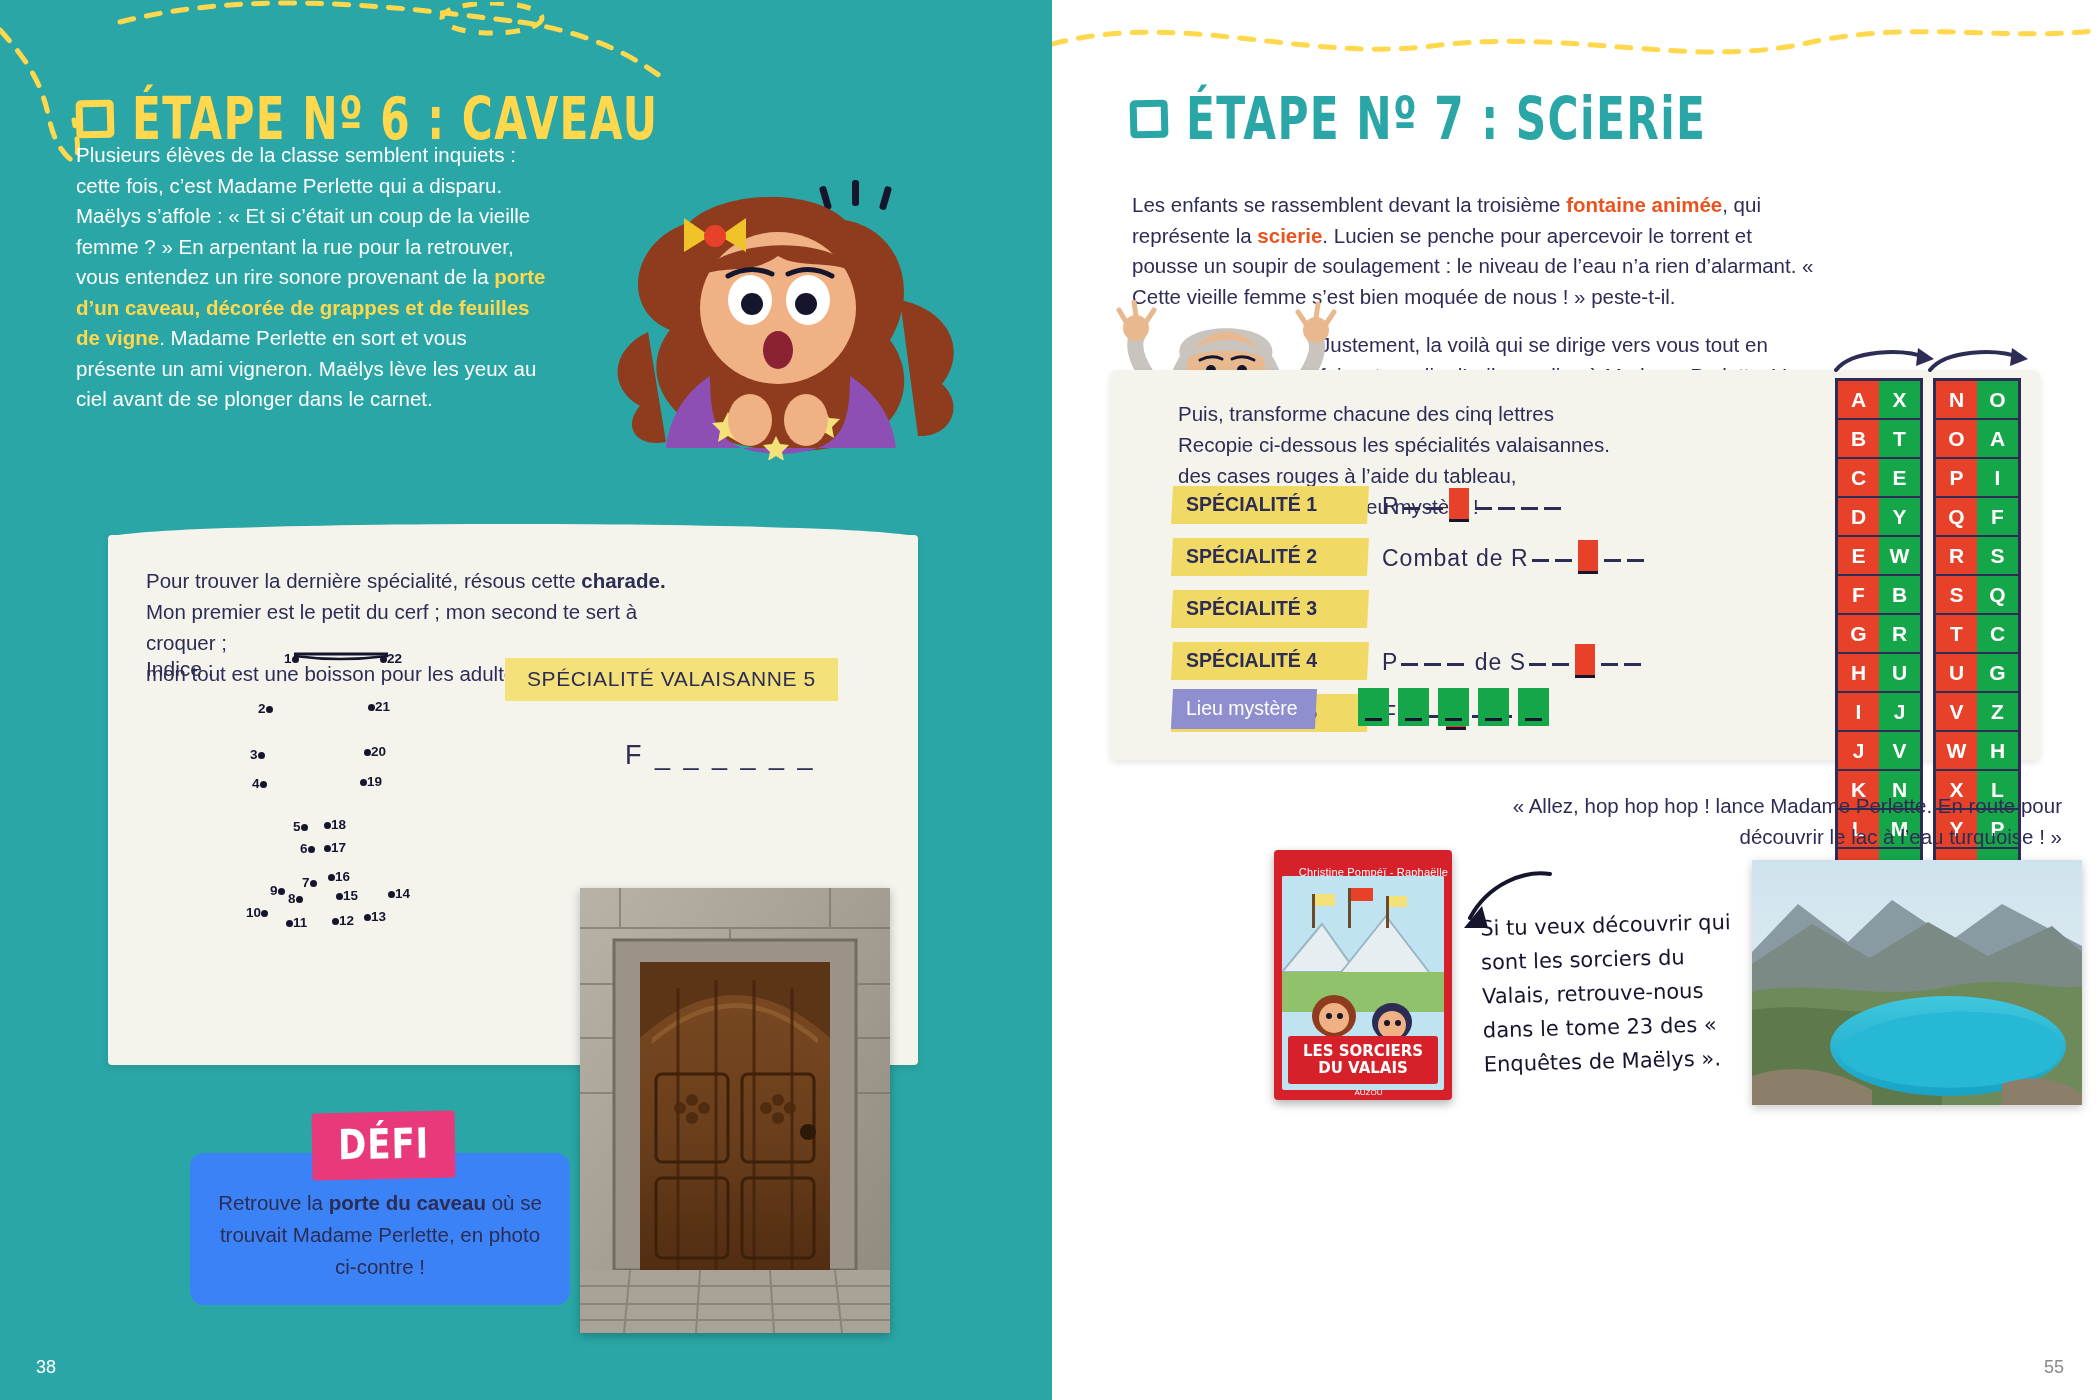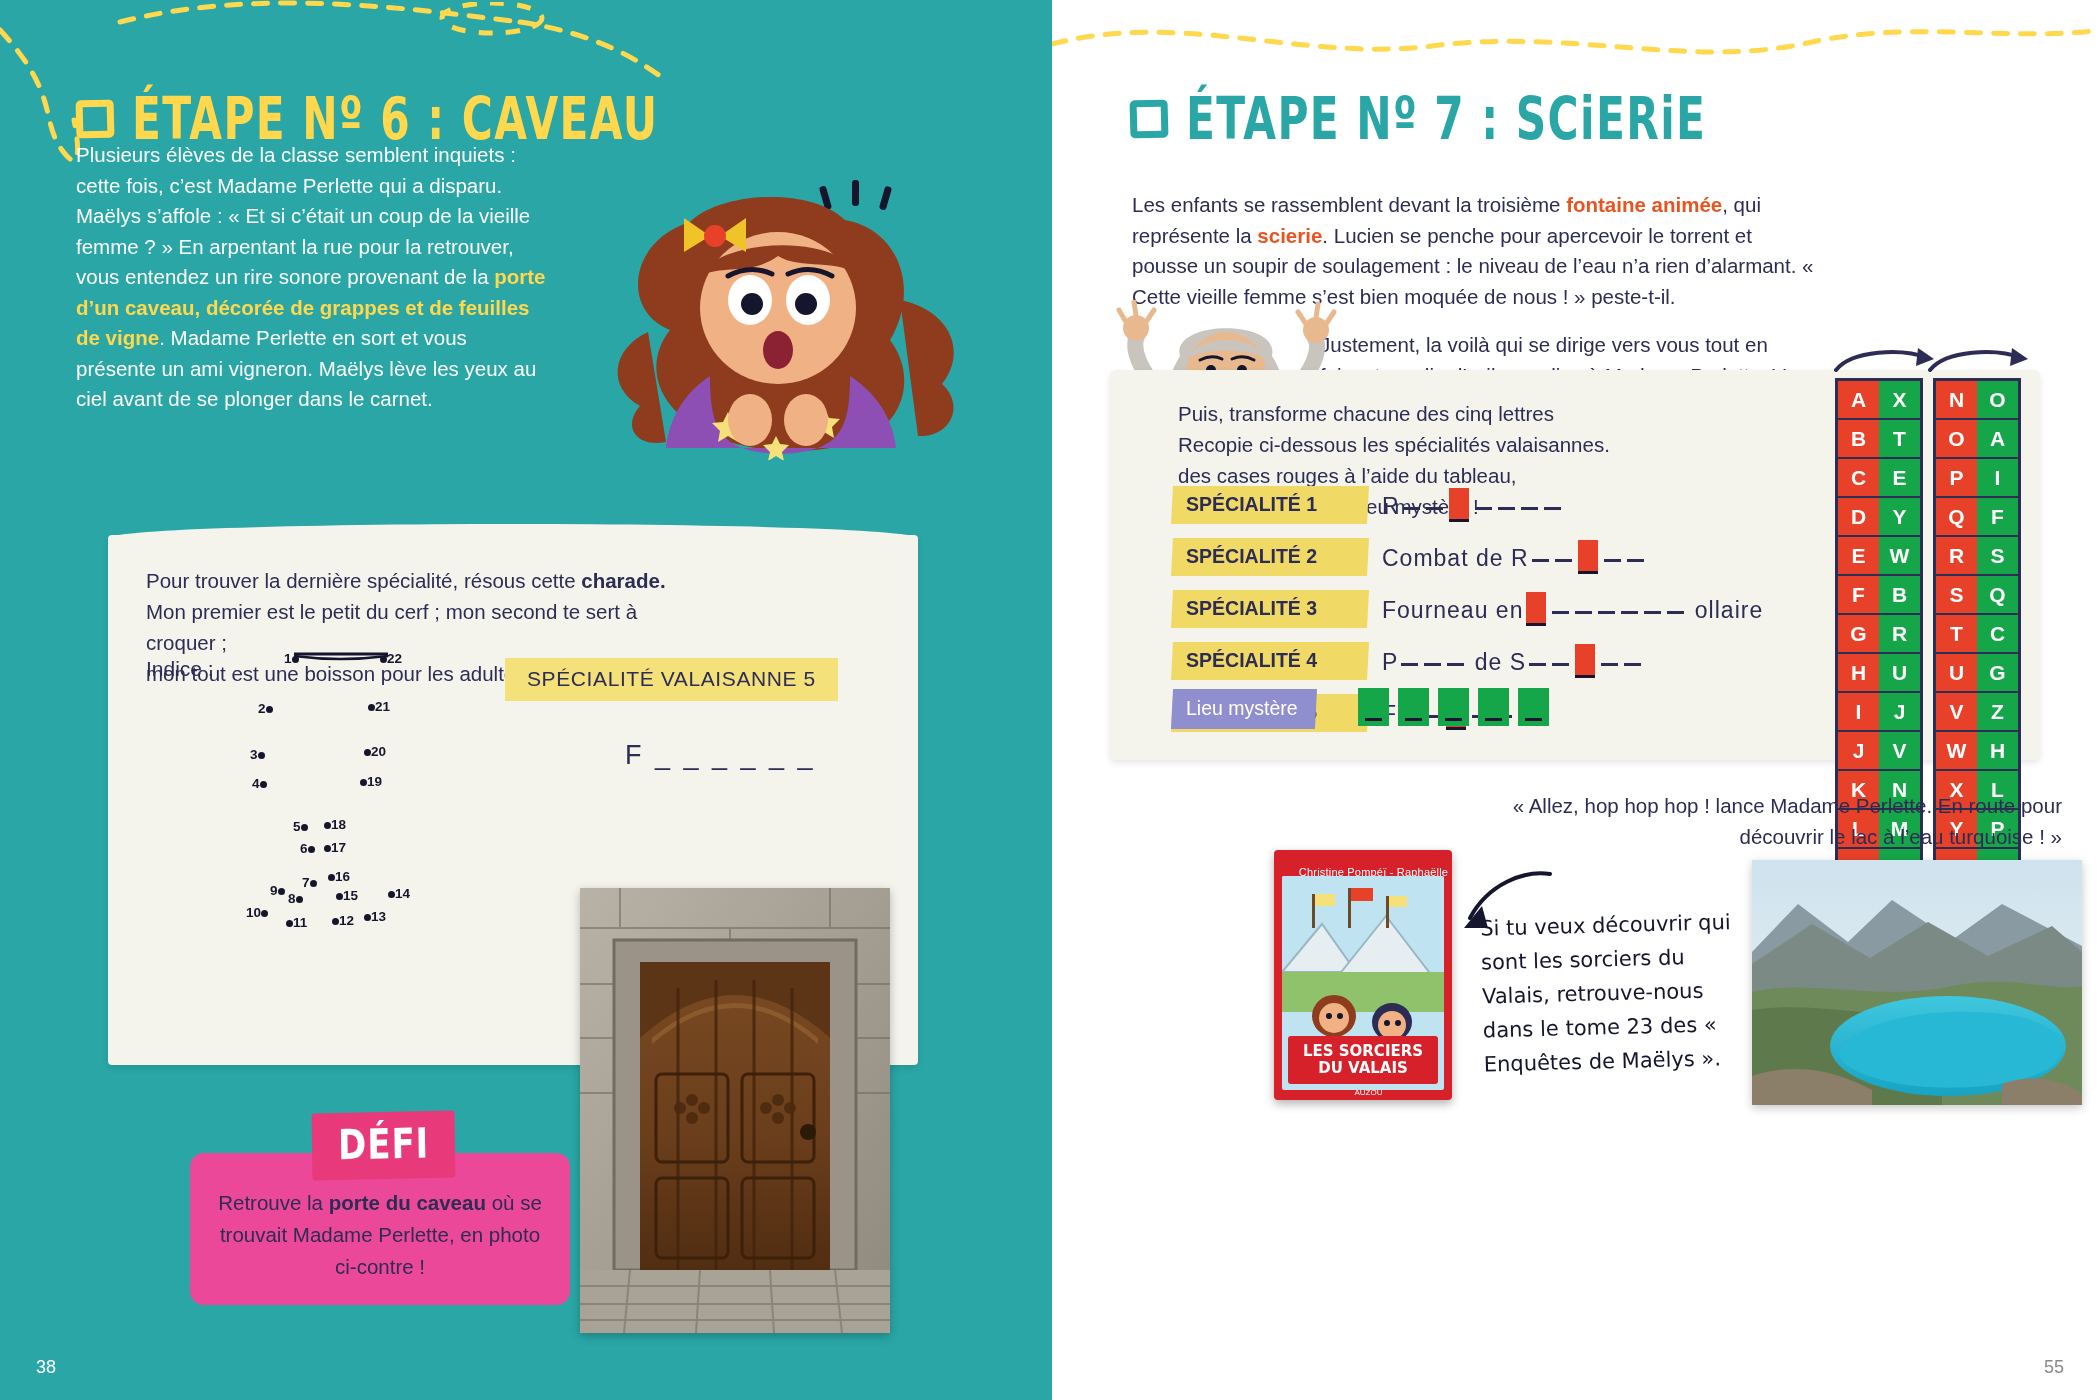--- a/index.html
+++ b/index.html
@@ -132,21 +132,21 @@
     font-size: 34px;
     letter-spacing: 1px;
     padding: 6px 26px 9px;
     transform: scaleY(1.22) rotate(-1deg);
     transform-origin: center;
     border-radius: 3px;
     z-index: 4;
   }
   .defi-box {
     position: absolute;
-    background: #ec4899;
+    background: #3b82f6;
     color: #2c2c54;
     border-radius: 14px;
     text-align: center;
     font-size: 20.5px;
     line-height: 32px;
     padding: 34px 20px 22px;
   }
   .defi-box b { font-weight: 700; }
 
   .folio {
@@ -491,21 +491,20 @@
         <div class="spec-row" style="left: 120px; top: 486px;">
           <div class="spec-tag"><span>SPÉCIALITÉ 1</span></div>
           <div class="spec-answer"><span>R</span><span class="blk"></span><span class="blk"></span><span class="blk red"></span><span class="blk"></span><span class="blk"></span><span class="blk"></span><span class="blk"></span></div>
         </div>
         <div class="spec-row" style="left: 120px; top: 538px;">
           <div class="spec-tag"><span>SPÉCIALITÉ 2</span></div>
           <div class="spec-answer"><span>Combat de R</span><span class="blk"></span><span class="blk"></span><span class="blk red"></span><span class="blk"></span><span class="blk"></span></div>
         </div>
         <div class="spec-row" style="left: 120px; top: 590px;">
           <div class="spec-tag"><span>SPÉCIALITÉ 3</span></div>
-          <div class="spec-answer"><span>Fourneau en</span><span class="blk red"></span><span class="blk"></span><span class="blk"></span><span class="blk"></span><span class="blk"></span><span class="blk"></span><span class="blk"></span><span>  ollaire</span></div>
         </div>
         <div class="spec-row" style="left: 120px; top: 642px;">
           <div class="spec-tag"><span>SPÉCIALITÉ 4</span></div>
           <div class="spec-answer"><span>P</span><span class="blk"></span><span class="blk"></span><span class="blk"></span><span>  de  S</span><span class="blk"></span><span class="blk"></span><span class="blk red"></span><span class="blk"></span><span class="blk"></span></div>
         </div>
         <div class="spec-row" style="left: 120px; top: 694px;">
           <div class="spec-tag"><span>SPÉCIALITÉ 5</span></div>
           <div class="spec-answer"><span>F</span><span class="blk"></span><span class="blk"></span><span class="blk red"></span><span class="blk"></span><span class="blk"></span><span class="blk"></span></div>
         </div>
       </div>

